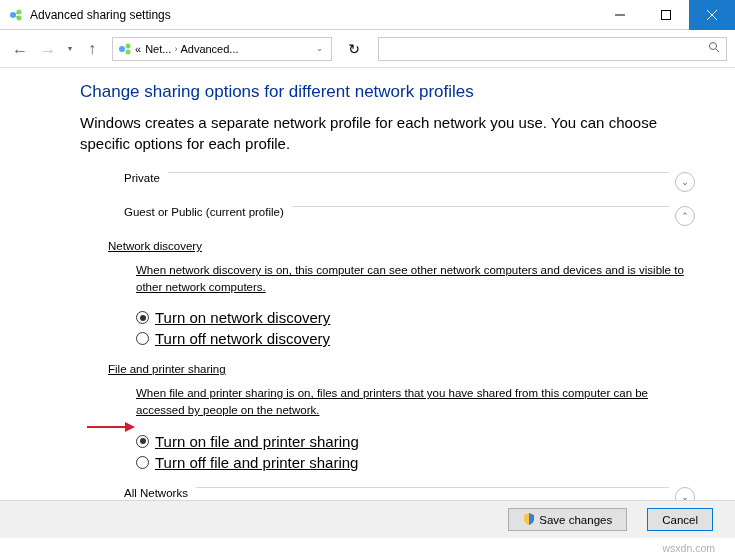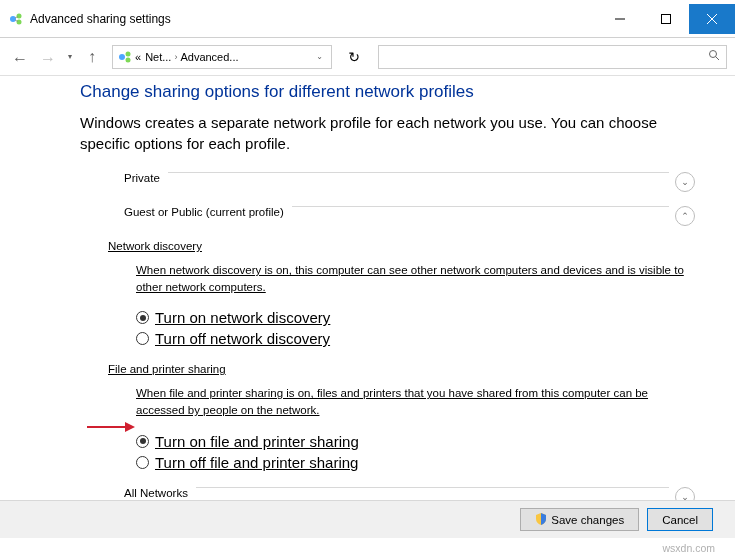--- a/index.html
+++ b/index.html
@@ -1,18 +1,18 @@
 <!DOCTYPE html>
 <html><head>
   <meta charset="utf-8">
   <style>
     * { box-sizing: border-box; margin: 0; padding: 0; font-family: "Segoe UI", Tahoma, sans-serif; }
     body { width: 735px; height: 556px; background: #fff; overflow: hidden; position: relative; }
     
-    .titlebar { height: 38px; background: #fff; display: flex; align-items: center; border-bottom: 1px solid #d0d0d0; }
+    .titlebar { height: 30px; background: #fff; display: flex; align-items: center; border-bottom: 1px solid #d0d0d0; }
     .titlebar-icon { width: 16px; height: 16px; margin: 0 6px 0 8px; }
     .titlebar-text { font-size: 12px; flex: 1; }
     .titlebar-controls { display: flex; }
     .titlebar-btn { width: 46px; height: 30px; display: flex; align-items: center; justify-content: center; cursor: pointer; }
     .titlebar-btn.min { color: #000; }
     .titlebar-btn.max { color: #000; }
     .titlebar-btn.close { background: #1979ca; color: #fff; }
     .titlebar-btn svg { width: 10px; height: 10px; }
     
     .navbar { height: 38px; display: flex; align-items: center; padding: 0 8px; border-bottom: 1px solid #e0e0e0; gap: 4px; }
@@ -39,21 +39,21 @@
     .subsection { margin-left: 28px; margin-bottom: 16px; text-decoration: underline; }
     .sub-title { font-size: 11.5px; margin-bottom: 10px; }
     .sub-desc { font-size: 11.5px; margin-left: 28px; margin-bottom: 14px; line-height: 1.45; }
     .radio-group { margin-left: 28px; }
     .radio-row { display: flex; align-items: center; margin-bottom: 4px; font-size: 15px; }
     .radio { width: 13px; height: 13px; border: 1px solid #333; border-radius: 50%; margin-right: 6px; position: relative; cursor: pointer; }
     .radio.checked::after { content: ""; position: absolute; top: 2.5px; left: 2.5px; width: 6px; height: 6px; background: #333; border-radius: 50%; }
     
     .arrow-annotation { position: absolute; left: 85px; top: 418px; pointer-events: none; }
     
-    .footer { position: absolute; bottom: 18px; left: 0; right: 0; height: 38px; background: #f0f0f0; border-top: 1px solid #d8d8d8; display: flex; align-items: center; justify-content: flex-end; padding: 0 22px; gap: 8px; }
+    .footer { position: absolute; bottom: 18px; left: 0; right: 0; height: 38px; background: #f0f0f0; border-top: 1px solid #d8d8d8; display: flex; align-items: center; justify-content: flex-end; padding: 0 22px; gap: 20px; }
     .btn { height: 23px; padding: 0 14px; font-size: 11.5px; border: 1px solid #adadad; background: #e1e1e1; display: flex; align-items: center; cursor: pointer; }
     .btn.primary { border: 1px solid #0078d7; }
     .shield { margin-right: 4px; }
     
     .wm { position: absolute; right: 20px; bottom: 2px; font-size: 10.5px; color: #b0b0b0; }
   </style>
 </head>
 <body>
 
 <div class="titlebar">

